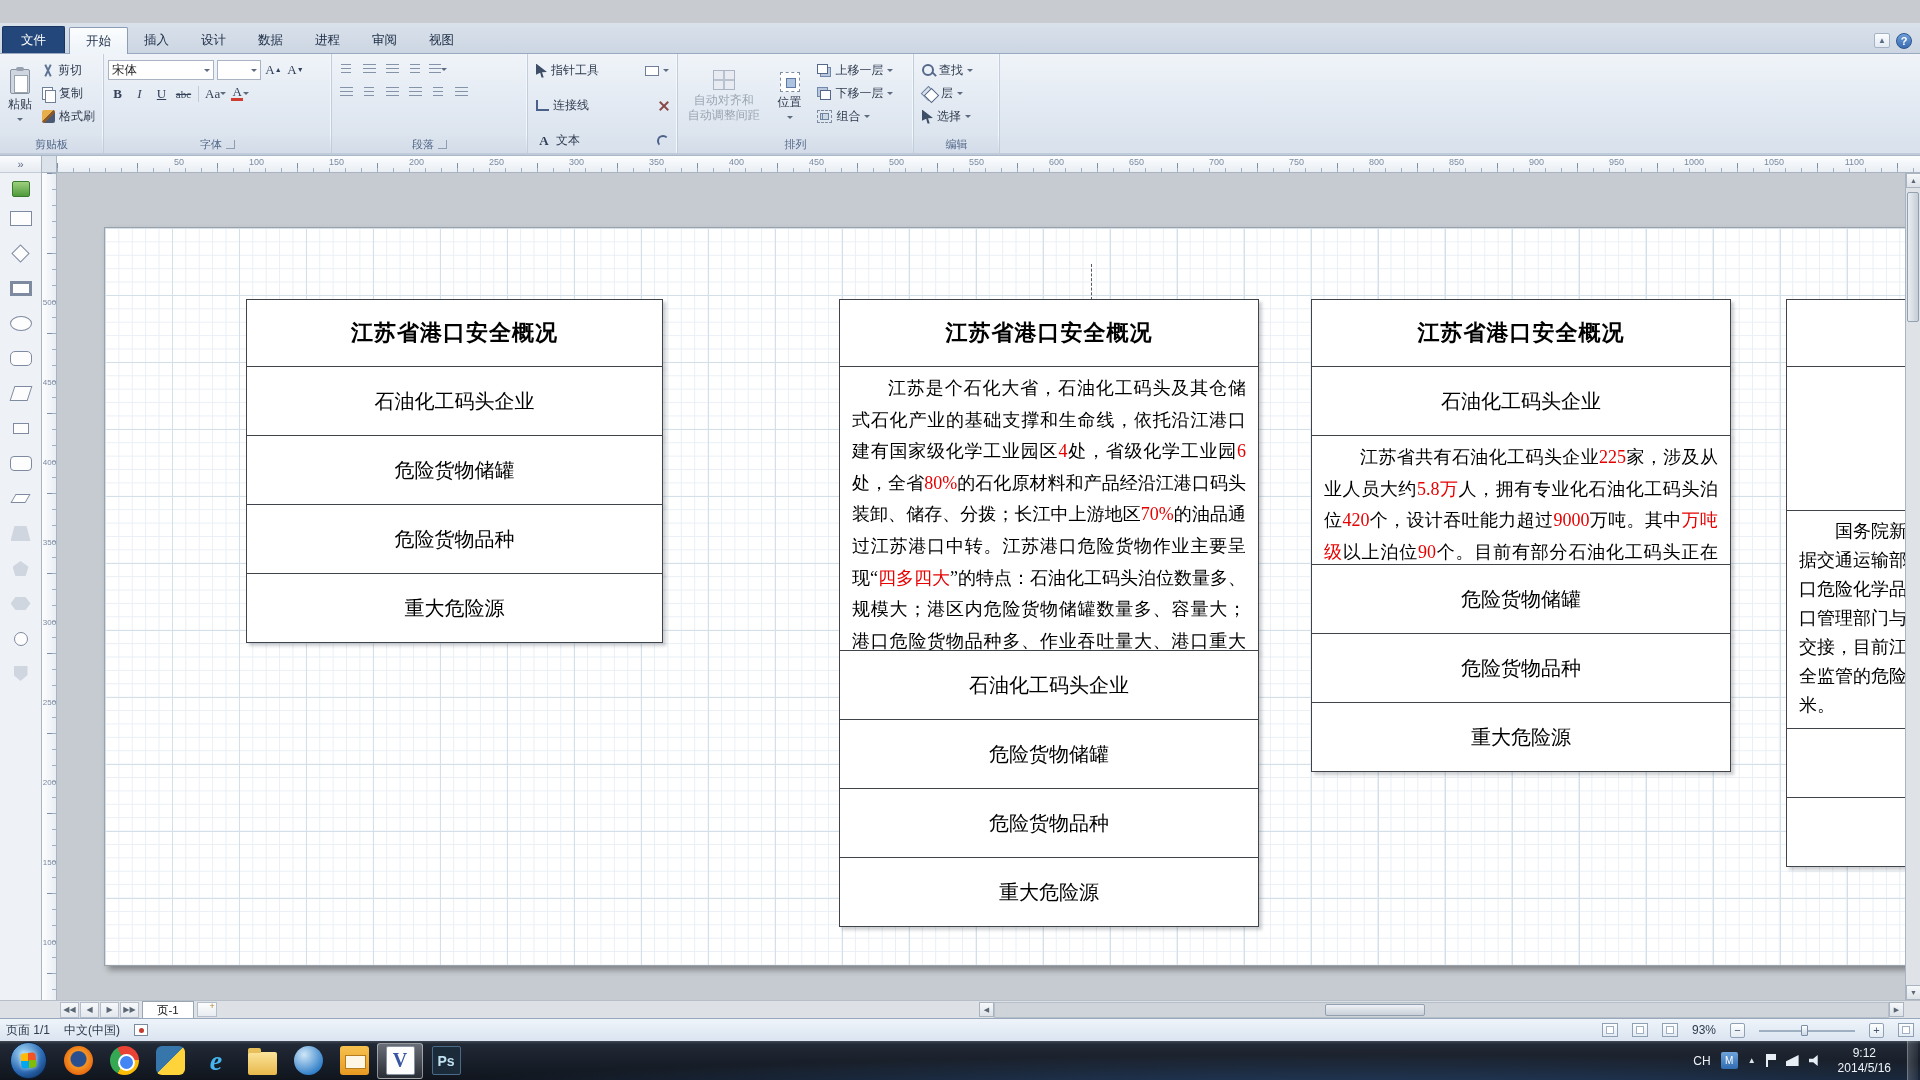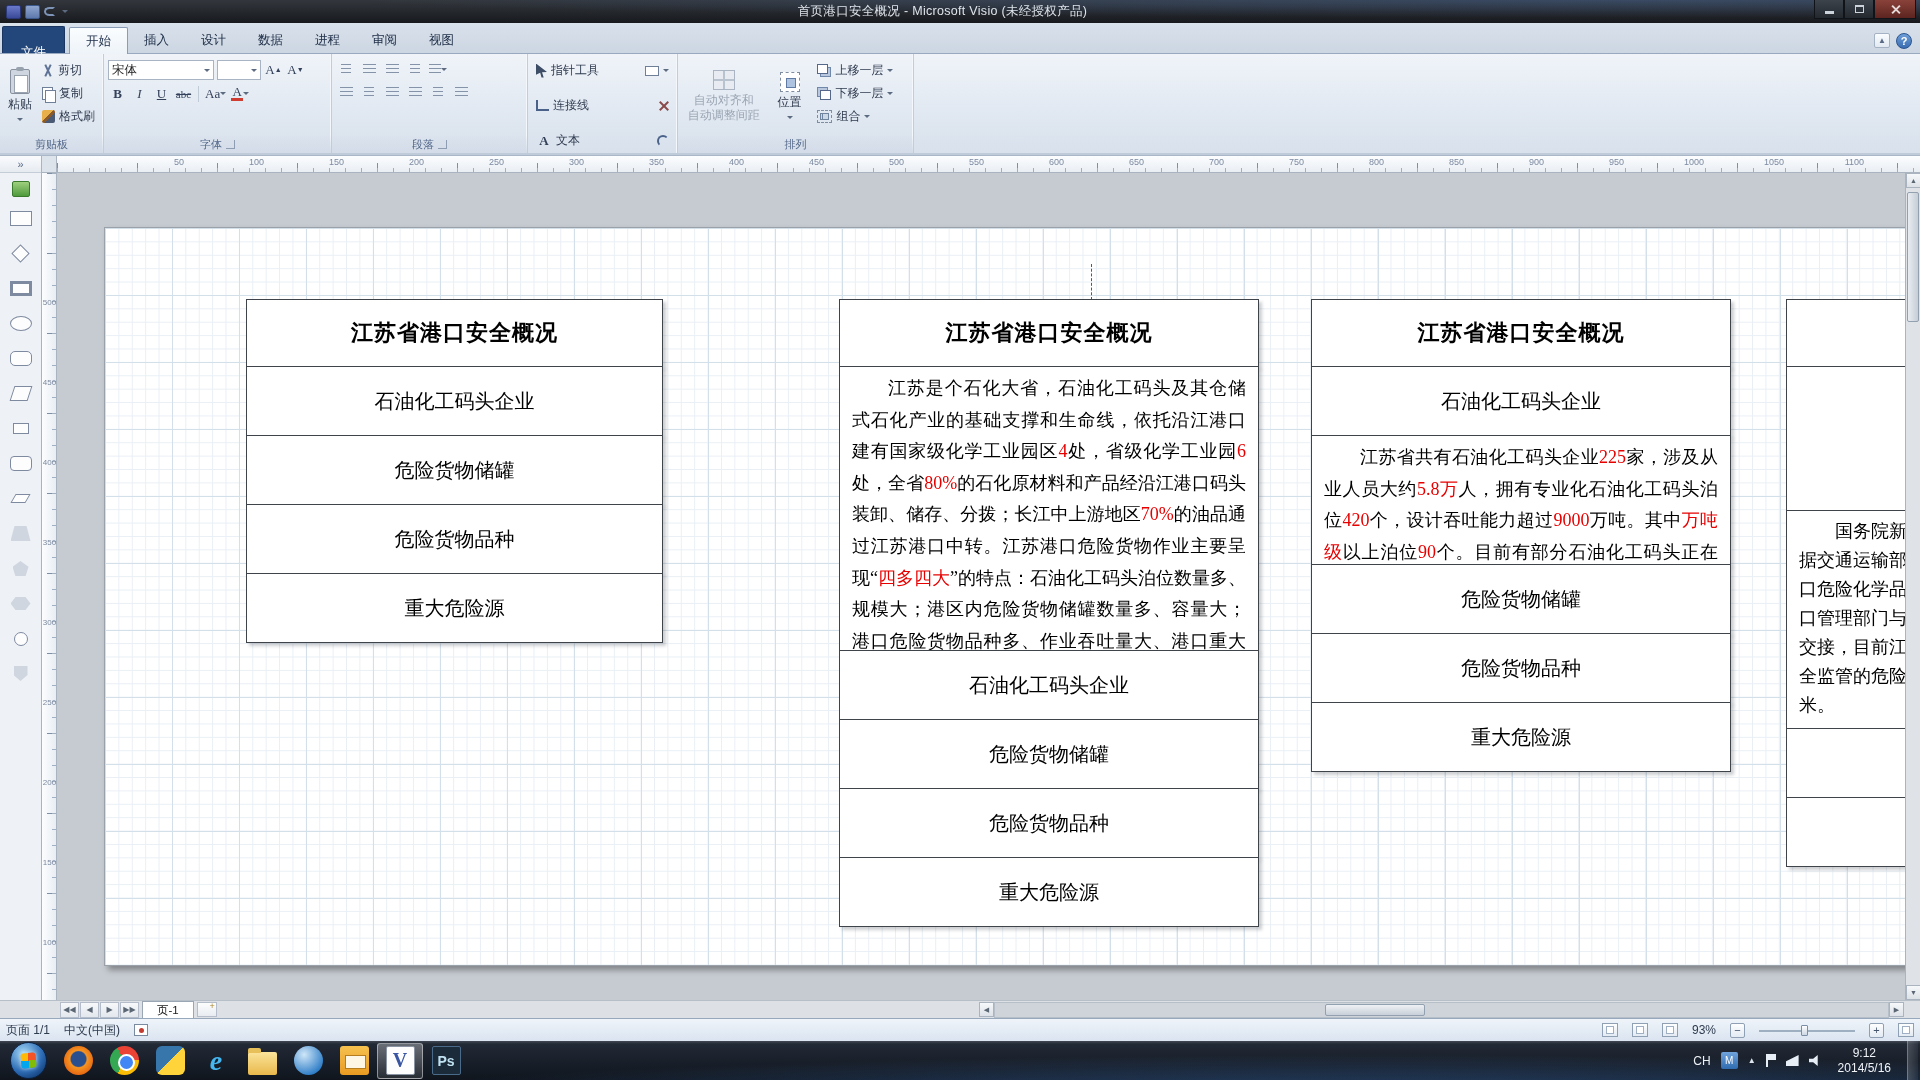--- a/index.html
+++ b/index.html
@@ -26,21 +26,21 @@
   .g-max { width:9px; height:8px; border:1px solid #cdd3da; border-top-width:2px; }
   .g-x { position:relative; width:11px; height:11px; }
   .g-x::before,.g-x::after { content:''; position:absolute; left:5px; top:0; width:2px; height:11px; background:#e6dad8; }
   .g-x::before { transform:rotate(45deg);} .g-x::after { transform:rotate(-45deg);}
 
   
   .tabrow { position:absolute; top:23px; left:0; right:0; height:31px;
     background:linear-gradient(#d9e1eb,#ccd6e2); display:flex; align-items:flex-end; padding-left:2px;
     border-bottom:1px solid #99a9bf; }
   .tab { height:25px; line-height:25px; padding:0 16px; font-size:12.5px; color:#203049; cursor:default; }
-  .tab.file { background:var(--c-file-tab,#23477b); color:#fff; height:27px; line-height:27px; padding:12px 18px;
+  .tab.file { background:var(--c-file-tab,#23477b); color:#fff; height:27px; line-height:27px; padding:0 18px;
     border-radius:2px 2px 0 0; border:1px solid #1a3660; border-bottom:none; margin-right:4px; }
   .tab.active { background:linear-gradient(#fbfdfe,#eef3f9); border:1px solid #8b9db5; border-bottom:none;
     border-radius:2px 2px 0 0; height:27px; line-height:26px; margin-bottom:-1px; }
   .tabrow-spacer { flex:1; }
   .ribbon-minbtn { width:16px; height:15px; margin-bottom:5px; border:1px solid #a5b2c3; border-radius:2px;
     background:linear-gradient(#fafcfe,#e3eaf2); display:flex; align-items:center; justify-content:center; font-size:8px; color:#5a6b85;}
   .helpbtn { width:16px; height:16px; margin:0 8px 4px 6px; border-radius:50%; background:linear-gradient(#6f9fd8,#3a6cb2);
     color:#fff; font-size:11px; font-weight:bold; display:flex; align-items:center; justify-content:center; border:1px solid #2b5490; }
 
   
@@ -278,42 +278,20 @@
   .tr-vol { width:13px; height:11px; background:#e8eef5; clip-path:polygon(0 35%,35% 35%,70% 0,70% 100%,35% 65%,0 65%); }
   .clock { text-align:center; font-size:12px; line-height:1.25; color:#f0f4f8; padding:0 6px; }
   .showdesk { width:11px; height:39px; background:linear-gradient(90deg,rgba(255,255,255,.18),rgba(255,255,255,.05));
     border-left:1px solid rgba(255,255,255,.35); }
 </style>
 </head>
 <body>
 
 <div class="screen">
 
-  <div class="titlebar">
-    <div class="qat">
-      <div class="qat-ic q-app"></div>
-      <div class="qat-ic q-save"></div>
-      <div class="q-undo"></div>
-      <div class="q-more">
-          <span class="dar"></span>
-        </div>
-    </div>
-    <div class="wtitle">首页港口安全概况 - Microsoft Visio (未经授权产品)</div>
-    <div class="winbtns">
-      <div class="wbtn">
-          <span class="g-min"></span>
-        </div>
-      <div class="wbtn">
-          <span class="g-max"></span>
-        </div>
-      <div class="wbtn close">
-          <span class="g-x"></span>
-        </div>
-    </div>
-  </div>
 
   <div class="tabrow">
     <div class="tab file">文件</div>
     <div class="tab active">开始</div>
     <div class="tab">插入</div>
     <div class="tab">设计</div>
     <div class="tab">数据</div>
     <div class="tab">进程</div>
     <div class="tab">审阅</div>
     <div class="tab">视图</div>
@@ -508,20 +486,44 @@
               <span>组合</span>
               <span class="dar"></span>
             </div>
         </div>
       </div>
       <div class="glabel-row">
           <span>排列</span>
         </div>
     </div>
 
+    <div class="rgroup" style="width:86px">
+      <div class="gbody">
+        <div class="fontrows" style="gap:2px">
+          <div class="sbtn">
+              <span class="ic-find"></span>
+              <span>查找</span>
+              <span class="dar"></span>
+            </div>
+          <div class="sbtn">
+              <span class="ic-layers"></span>
+              <span>层</span>
+              <span class="dar"></span>
+            </div>
+          <div class="sbtn">
+              <span class="ic-pointer"></span>
+              <span>选择</span>
+              <span class="dar"></span>
+            </div>
+        </div>
+      </div>
+      <div class="glabel-row">
+          <span>编辑</span>
+        </div>
+    </div>
 
   </div>
   <div class="ribbon-under"></div>
 
   <div class="stencil">
     <div class="st-head">»</div>
     <div class="st-doc"></div>
     <div class="st-shapes">
         <div class="sh-slot">
           <div class="sh rectangle"></div>

